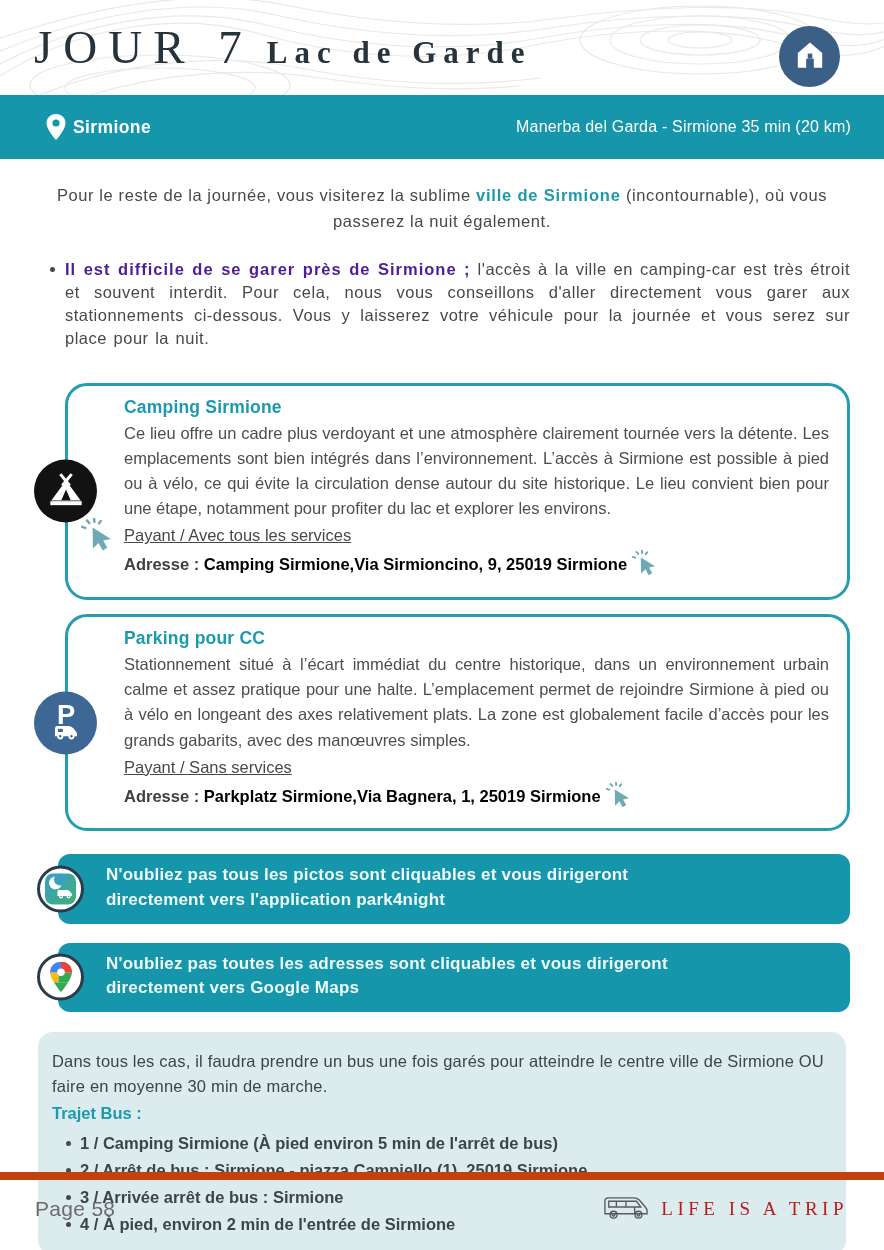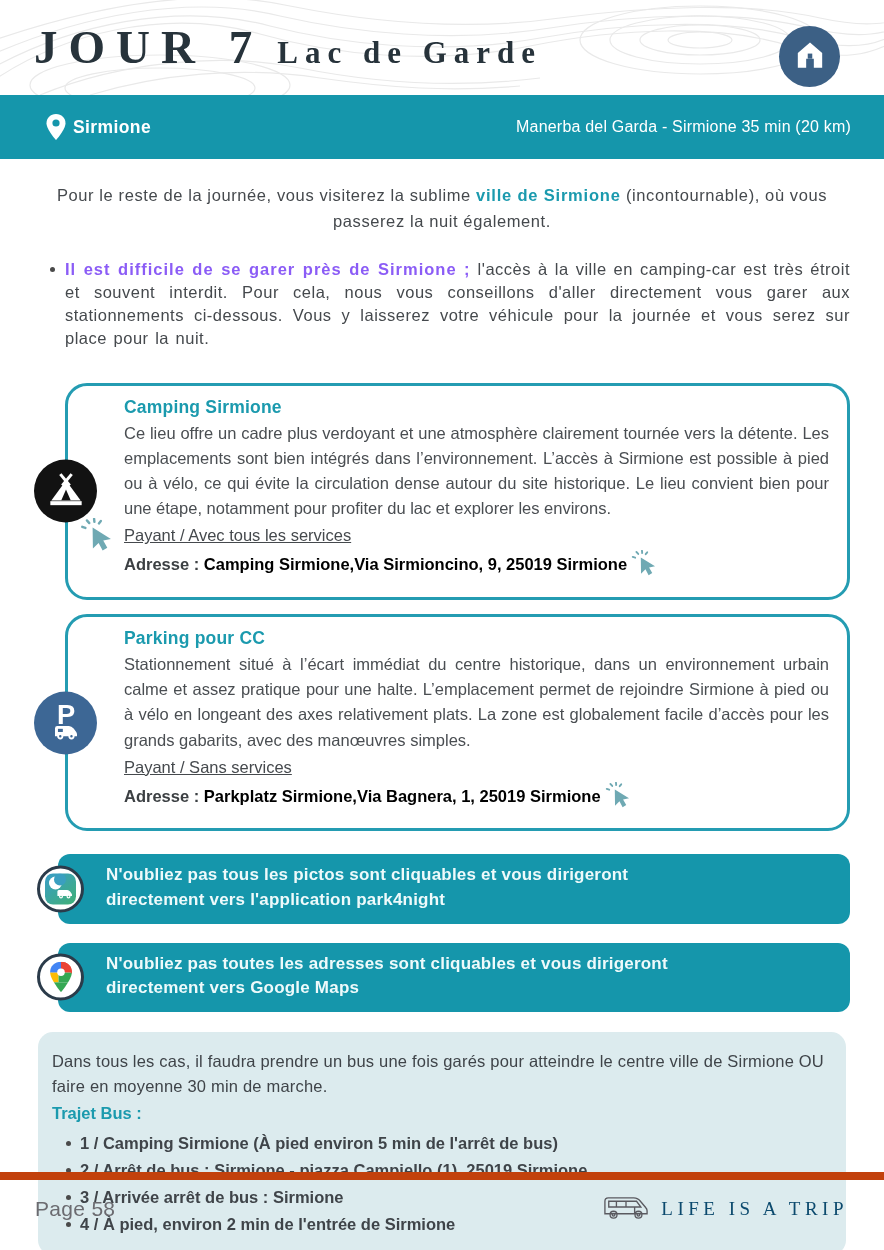--- a/index.html
+++ b/index.html
@@ -9,21 +9,21 @@
     font-family:"Liberation Sans", sans-serif;
     color:#45494d; overflow:hidden;
   }
   
   .header { position:relative; height:95px; background:#fff; overflow:hidden; }
   .contours { position:absolute; inset:0; }
   .header-titles {
     position:absolute; left:34px; top:20px; display:flex; align-items:baseline;
     font-family:"Liberation Serif", serif; color:#27333b; white-space:nowrap;
   }
-  .day-label { font-size:47px; letter-spacing:11px; font-weight:700; }
+  .day-label { font-size:47px; letter-spacing:11px; font-weight:400; }
   .trip-title { font-size:31px; letter-spacing:7px; font-weight:600; margin-left:14px; }
   .home-btn {
     position:absolute; right:44px; top:26px; width:61px; height:61px; border-radius:50%;
     background:#3c6085; display:flex; align-items:center; justify-content:center; cursor:pointer;
   }
   
   .location-bar {
     height:64px; background:#1596ab; display:flex; align-items:center; color:#fff;
   }
   .loc-pin { margin-left:45px; display:flex; }
@@ -37,21 +37,21 @@
   .intro .hl { color:#1b9aae; font-weight:bold; letter-spacing:.8px; }
   
   .warning {
     position:relative; margin:24px 34px 0 65px; text-align:justify;
     font-size:16.5px; line-height:1.4; letter-spacing:.5px; word-spacing:1.5px;
   }
   .warning::before {
     content:""; position:absolute; left:-15px; top:9px; width:5px; height:5px;
     border-radius:50%; background:#4a4a4a;
   }
-  .warning .lead { color:#8b5cf6; font-weight:bold; letter-spacing:1px; }
+  .warning .lead { color:#4c1d95; font-weight:bold; letter-spacing:1px; }
   
   .card {
     position:relative; margin:32px 34px 0 65px;
     border:3px solid #249cb2; border-radius:22px;
     padding:11px 18px 12px 56px; background:#fff;
   }
   .card + .card { margin-top:14px; }
   .card-icon {
     position:absolute; left:-34px; top:50%; transform:translateY(-50%);
     width:63px; height:63px; border-radius:50%;
@@ -101,21 +101,21 @@
   
   .footer {
     position:absolute; left:0; right:0; top:1172px;
     border-top:8px solid #c2410c; padding:13px 36px 0 35px;
     display:flex; align-items:center;
   }
   .page-num { font-size:21px; color:#6b6b70; letter-spacing:.3px; }
   .brand { margin-left:auto; display:flex; align-items:center; gap:12px; }
   .brand-name {
     font-family:"Liberation Serif", serif; font-size:19px; letter-spacing:4.5px;
-    color:#0c4a6e;
+    color:#b91c1c;
   }
 </style>
 </head>
 <body>
 
 <div class="header">
   <svg class="contours" width="884" height="95" viewBox="0 0 884 95">
     <g fill="none" stroke="#e9e9e9" stroke-width="1.2">
       <path d="M-20,90 C60,30 170,8 260,34 C330,54 430,66 530,46 C620,28 720,24 790,46 C840,62 870,56 900,38"></path>
       <path d="M-20,75 C70,22 180,2 270,26 C340,44 440,56 540,38 C630,22 730,18 800,38 C850,52 880,46 900,30"></path>

